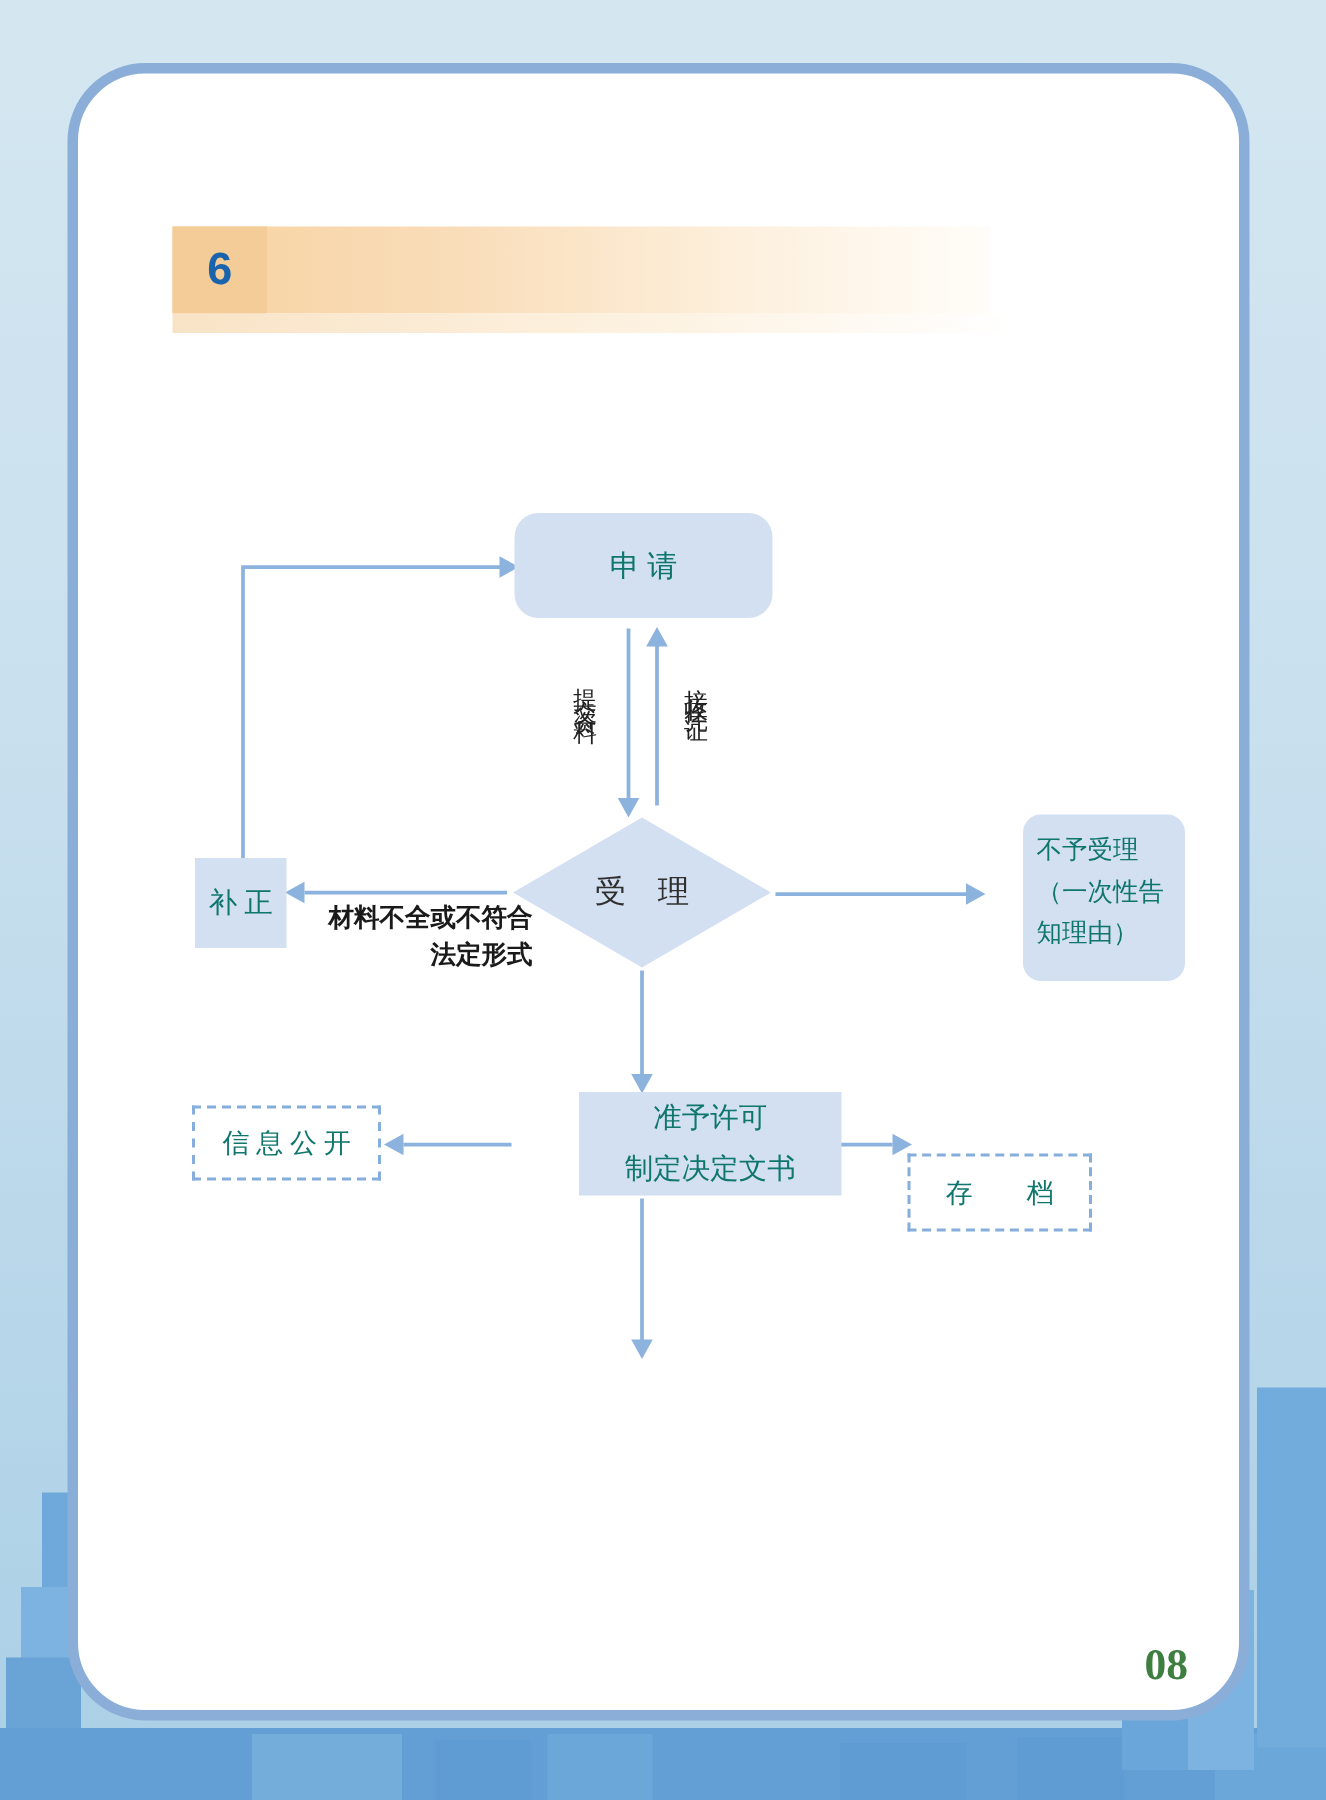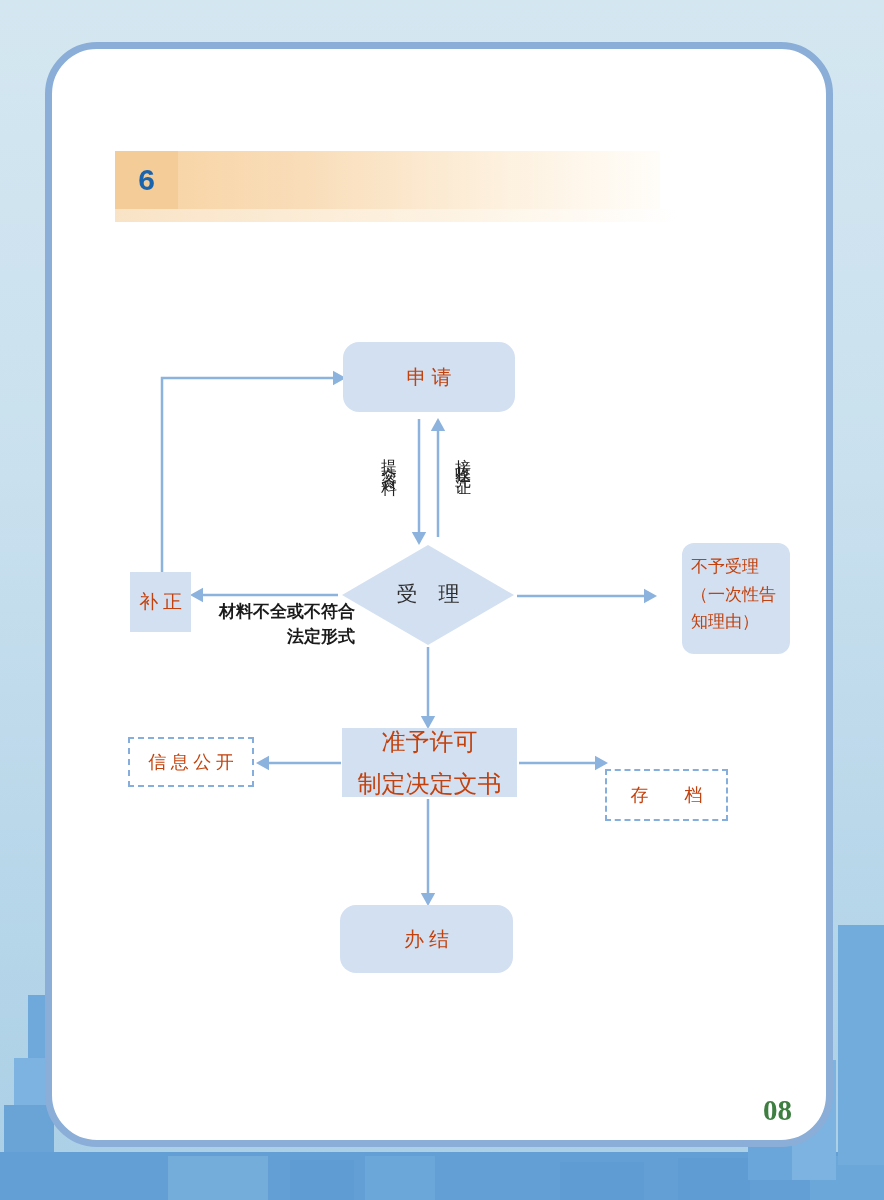--- a/index.html
+++ b/index.html
@@ -33,38 +33,38 @@
     display:flex; align-items:center; justify-content:center;
     font-family:"Liberation Sans", sans-serif; font-weight:bold; font-size:30px; color:#1a63ad;
   }
   .header-title {
     margin-left:32px; font-family:"Liberation Sans", sans-serif; font-weight:bold;
     font-size:29px; letter-spacing:5px; color:#1a63ad;
   }
   .intro { position:absolute; left:122px; top:260px; font-size:25px; letter-spacing:1px; color:#141414; }
   .flow-svg { position:absolute; left:0; top:0; pointer-events:none; }
   .node {
-    position:absolute; background:#d3e0f2; color:#c2410c; box-sizing:border-box;
+    position:absolute; background:#d3e0f2; color:#0f766e; box-sizing:border-box;
     display:flex; align-items:center; justify-content:center; font-size:20px; text-align:center;
   }
   .r16 { border-radius:16px; }
   .r12 { border-radius:12px; }
   .dashed { background:#ffffff; border:2px dashed #85aedd; }
   .accept-label { position:absolute; left:342px; top:580px; width:172px; text-align:center; font-size:21px; color:#2f2f2f; }
   .vlabel {
     position:absolute; writing-mode:vertical-rl; text-orientation:upright;
     font-size:16px; letter-spacing:7px; color:#222222;
   }
   .reason {
     position:absolute; left:185px; top:600px; width:170px; text-align:right;
     font-size:17px; font-weight:700; line-height:1.45; color:#1a1a1a;
   }
   .reject-node { padding:10px 9px; font-size:17px; line-height:1.62; text-align:left;
     align-items:flex-start; justify-content:flex-start;margin-left:28px; }
-  .permit-node { flex-direction:column; font-size:24px; line-height:1.75; }
+  .permit-node { flex-direction:column; font-size:19px; line-height:1.75;margin-left:44px; }
   .caption { position:absolute; left:242px; top:1026px; width:400px; text-align:center; font-size:26px; letter-spacing:2px; color:#141414; }
   .page-num { position:absolute; left:763px; top:1094px; font-weight:700; font-size:29px; color:#3e7e41; }
 </style>
 </head>
 <body>
 
 <div class="page">
 
   <div class="sky">
     <div class="b" style="left:28px;top:995px;width:26px;height:205px;background:#6fa8da"></div>
@@ -136,19 +136,18 @@
 
     <div class="node permit-node" style="left:342px;top:728px;width:175px;height:69px;">
       <div>准予许可</div>
       <div>制定决定文书</div>
     </div>
 
     <div class="node dashed" style="left:128px;top:737px;width:126px;height:50px;font-size:18px;">信 息 公 开</div>
 
     <div class="node dashed" style="left:605px;top:769px;width:123px;height:52px;font-size:18px;">存　　档</div>
 
-    <div class="node r16" style="left:340px;top:905px;width:173px;height:68px;">办 结</div>
 
 
     <div class="page-num">08</div>
 
   </div>
 </div>
 
 </body></html>

